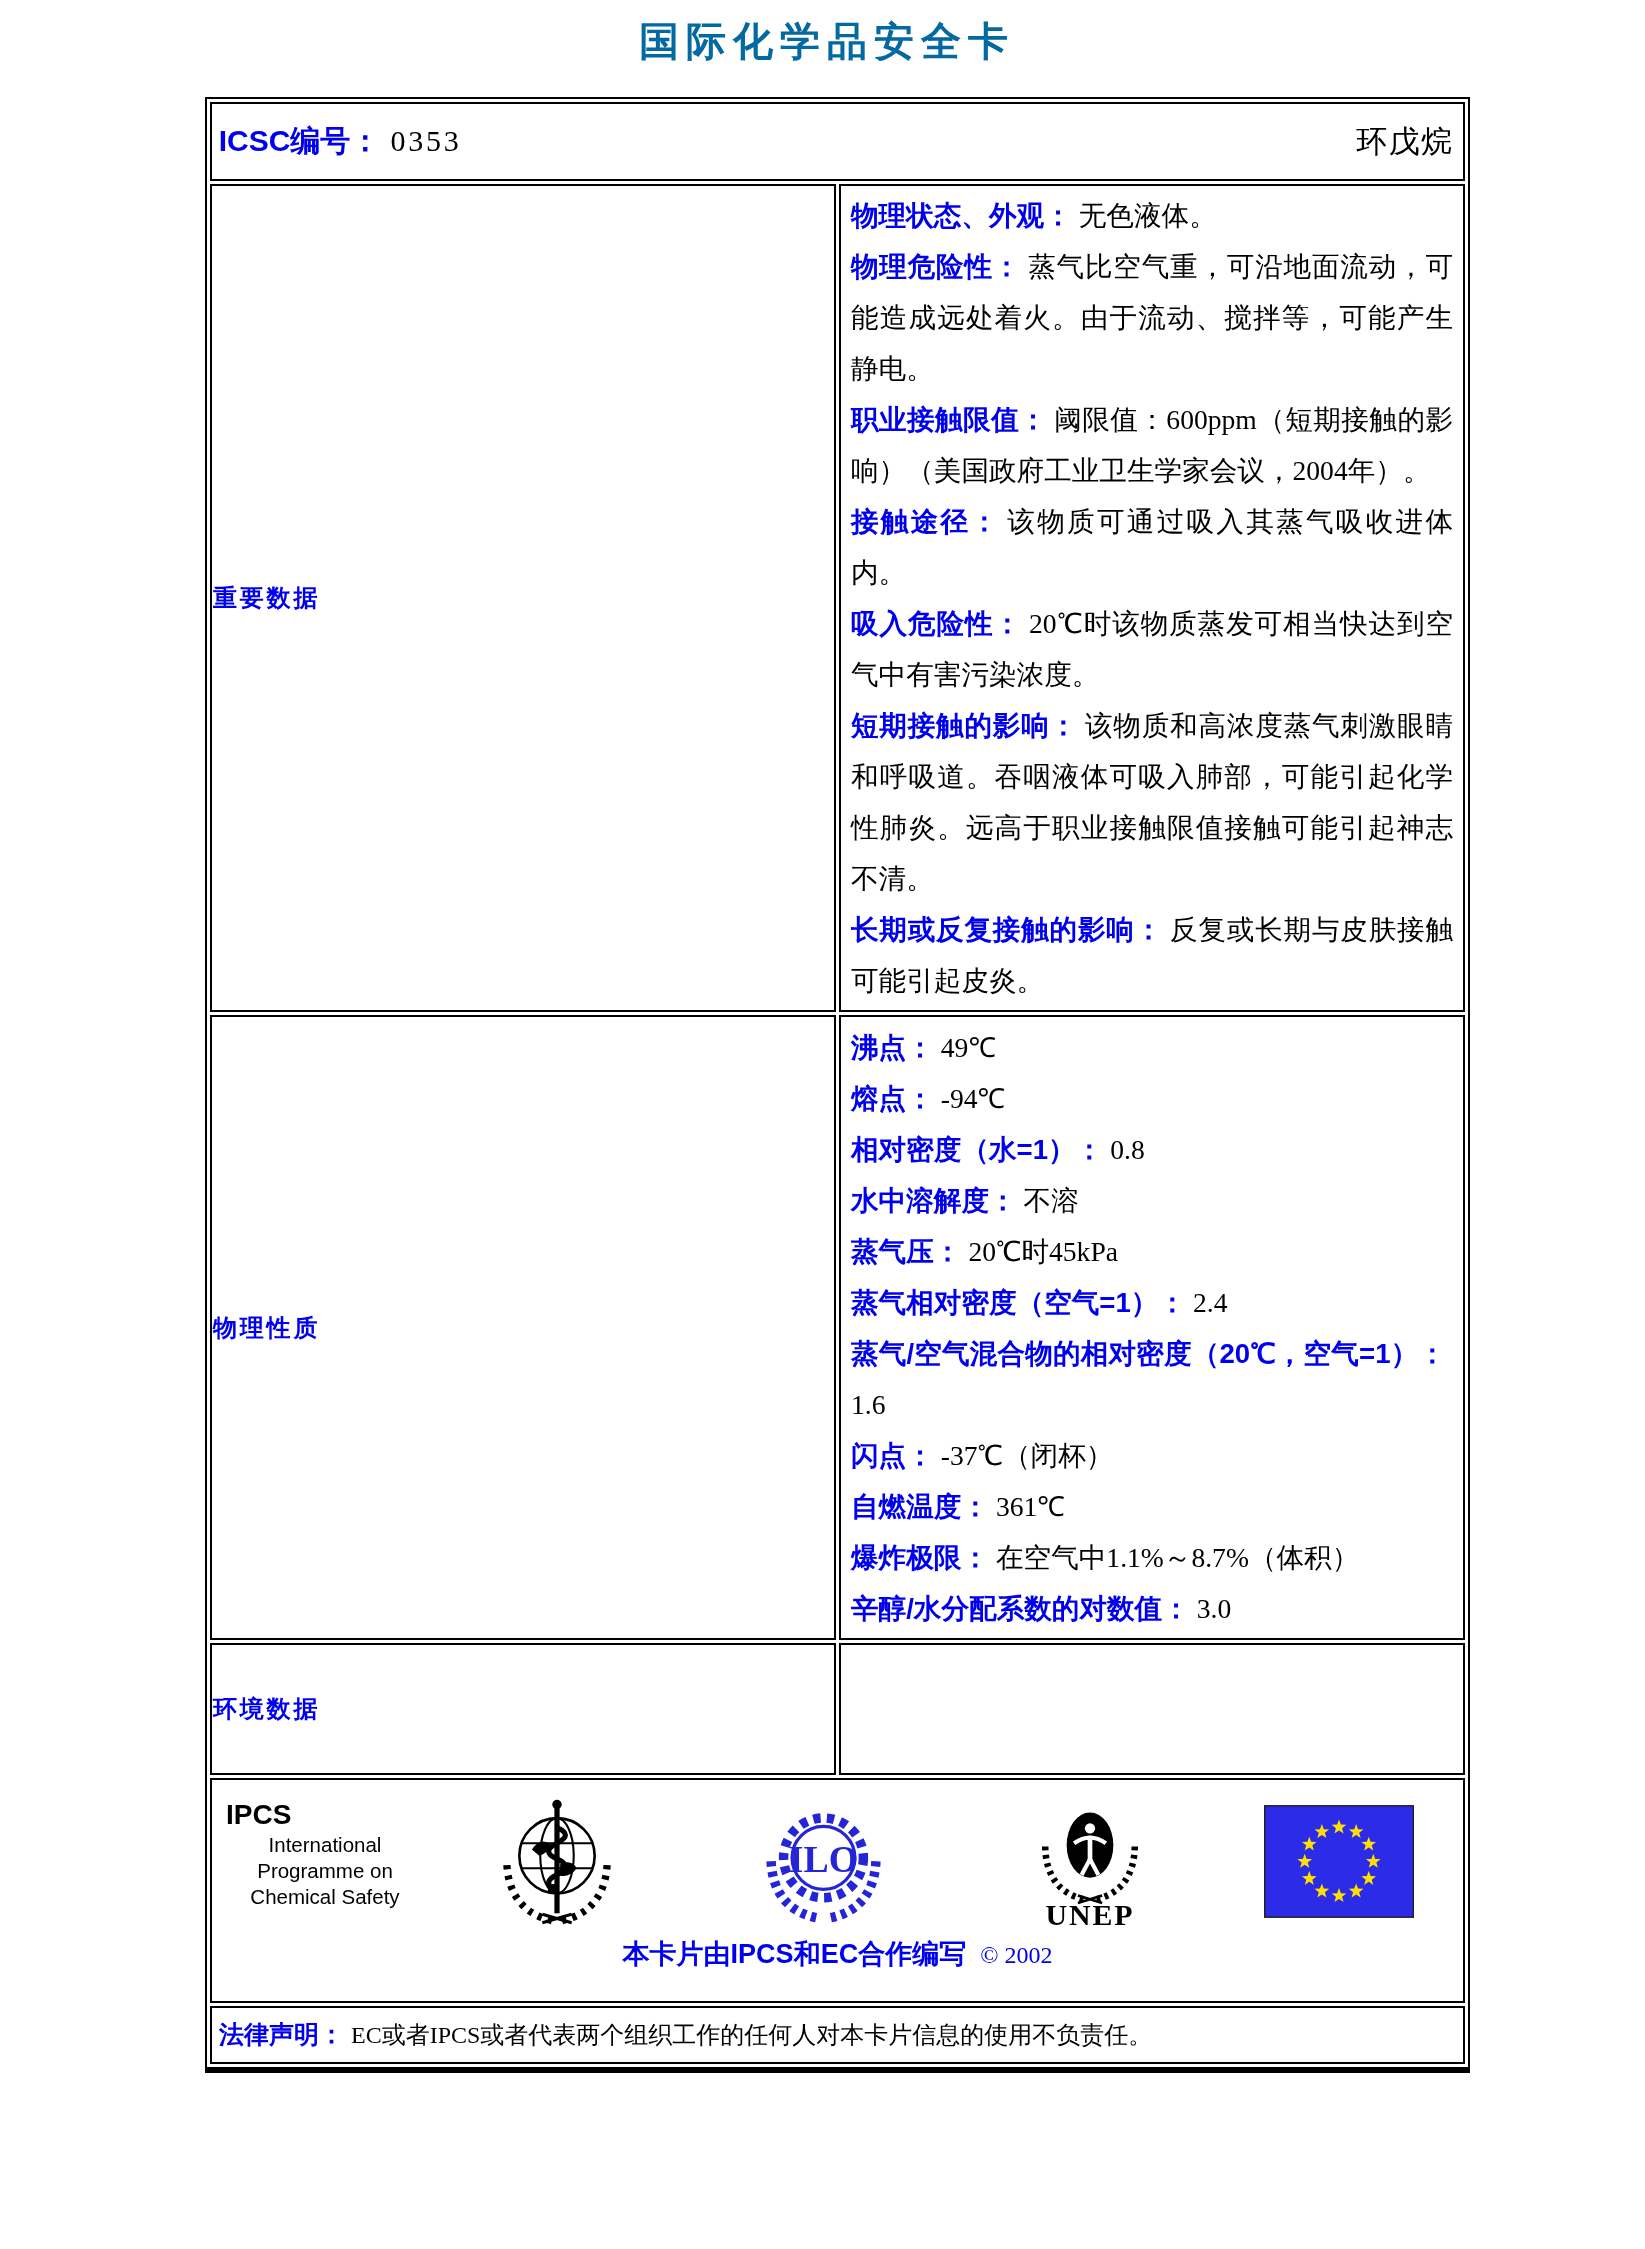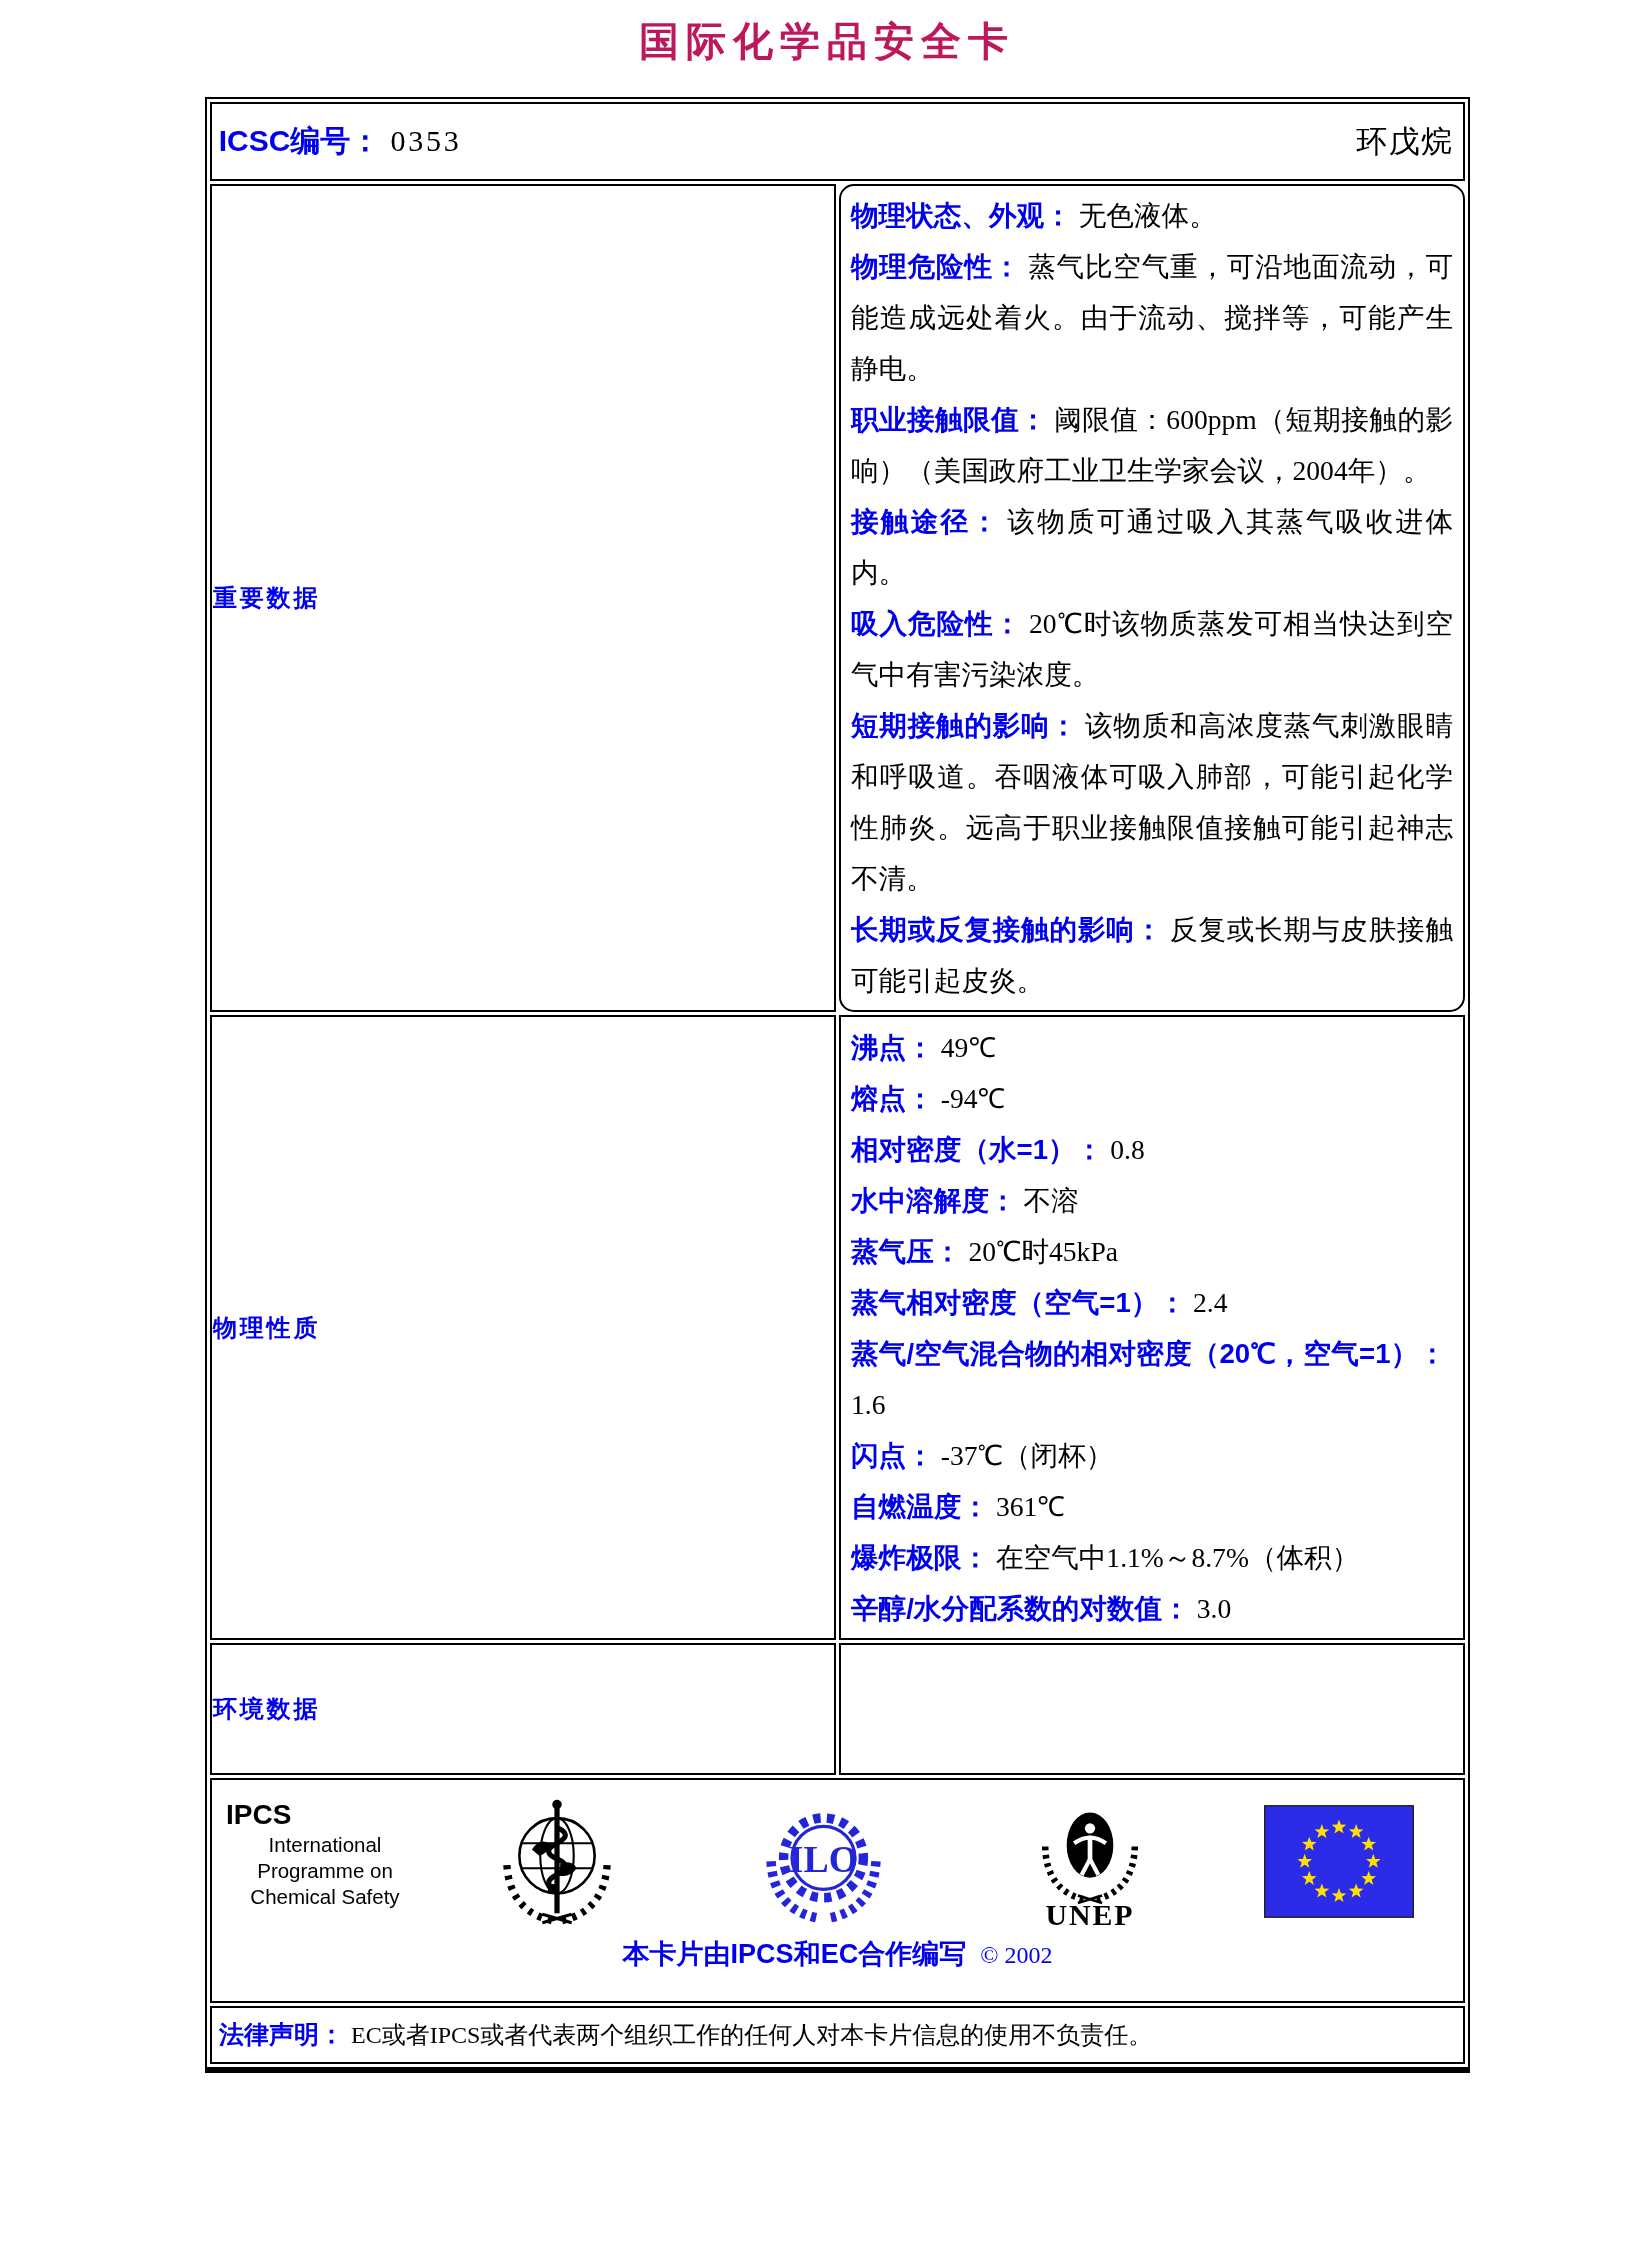--- a/index.html
+++ b/index.html
@@ -1,19 +1,19 @@
 <!DOCTYPE html>
 <html style="font-size:11.3px"><head>
 <meta charset="utf-8">
 <style>
   html,body{margin:0;padding:0;background:#fff;}
   body{width:1646px;height:2250px;font-family:"Liberation Serif",serif;color:#000;}
   .sheet{padding-top:10px;}
   h1.page-title{
-    margin:10px 0 0 0;text-align:center;color:#be185d;
+    margin:10px 0 0 0;text-align:center;color:#0369a1;
     font-family:"Liberation Sans",sans-serif;font-weight:bold;
     font-size:40px;letter-spacing:7px;line-height:42px;padding-left:8px;
   }
   table.icsc{
     margin:35px 0 0 205px;width:1265px;
     border-collapse:separate;border-spacing:3.5px;
     border:2.8px solid #000;border-bottom-width:6.4px;background:#fff;
     table-layout:fixed;
   }
   td{border:2.1px solid #000;vertical-align:middle;background:#fff;}
@@ -26,21 +26,21 @@
   .hdr-flex{display:flex;justify-content:space-between;align-items:center;height:100%;padding:0 8.5px 0 5.7px;}
   .hdr-left{white-space:nowrap;}
   .k{color:#0000ee;font-family:"Liberation Sans",sans-serif;font-weight:bold;}
   .v{color:#000;font-family:"Liberation Serif",serif;}
   .hdr-left .k{font-size:30px;}
   .hdr-left .v{font-size:30px;margin-left:10px;letter-spacing:2.8px;}
   .hdr-right{font-size:31px;letter-spacing:1.4px;}
   td.content{padding:4.2px 10px;}
   td.content .line{font-size:27.6px;line-height:51px;text-align:justify;}
   td.content .line .k{font-size:27.6px;margin-right:7px;}
-  td.r-important{height:558px;vertical-align:top;border-radius:15px;}
+  td.r-important{height:558px;vertical-align:top;}
   td.r-physical{height:558px;vertical-align:top;}
   td.r-empty{height:120px;}
   td.r-addl{height:41px;}
   td.r-addl .line{font-size:27.6px;line-height:37px;}
   td.footer-cell{height:204px;vertical-align:top;padding:11.3px 7px 5.7px 7px;}
   .logos-row{display:flex;align-items:center;}
   .ipcs-block{width:198px;margin-left:7px;align-self:flex-start;padding-top:7px;
     font-family:"Liberation Sans",sans-serif;}
   .ipcs-abbr{font-size:28px;font-weight:bold;line-height:34px;}
   .ipcs-line{font-size:20.5px;line-height:26px;text-align:center;}

